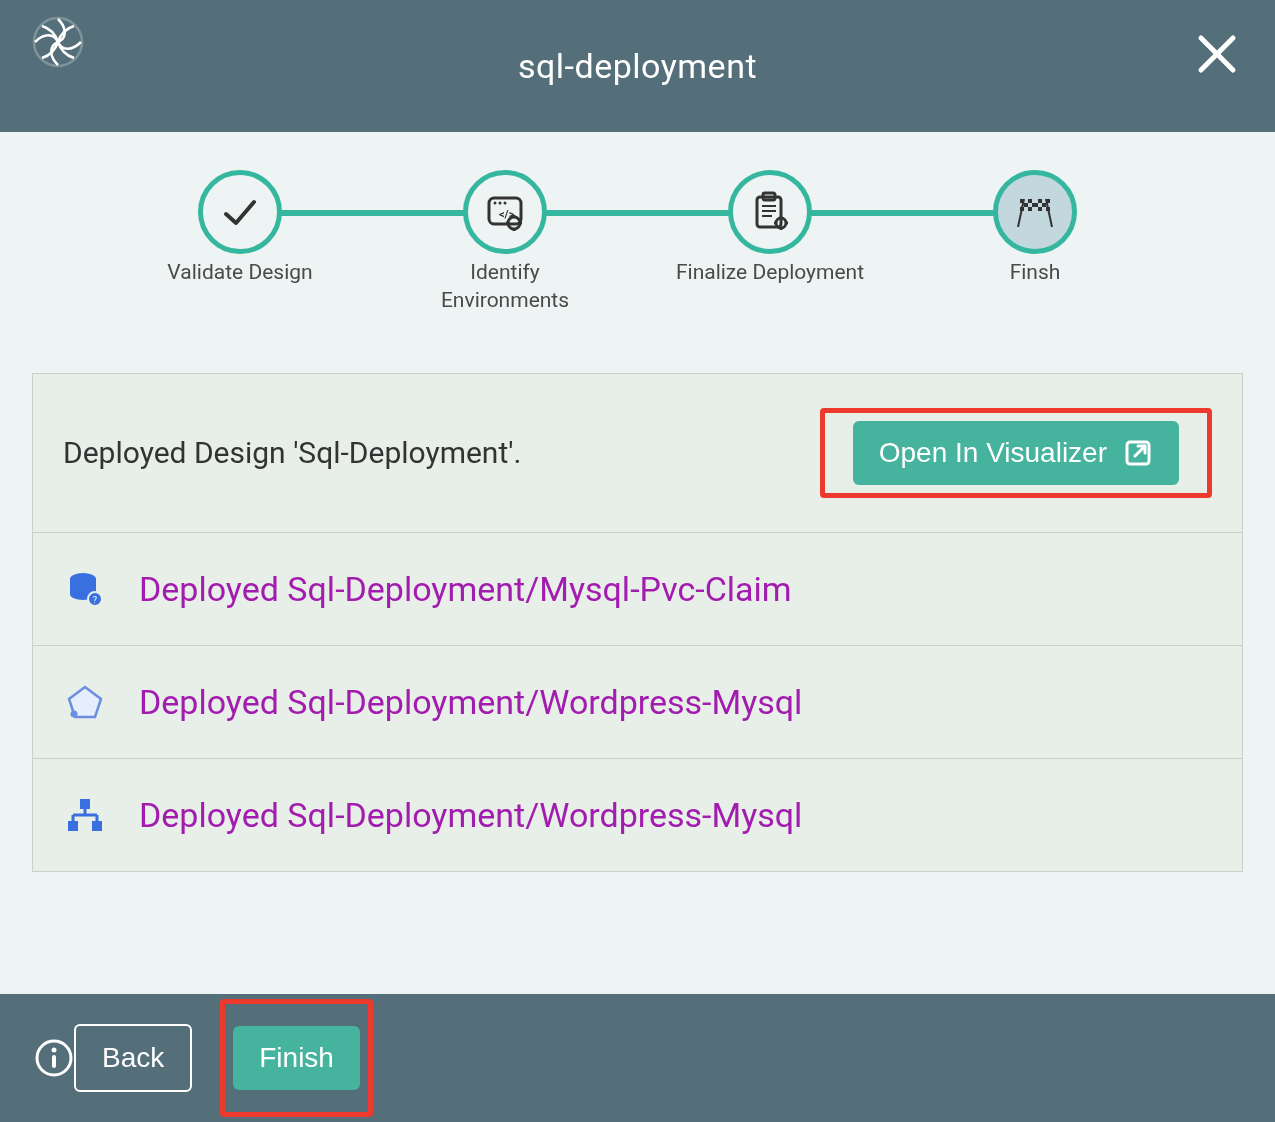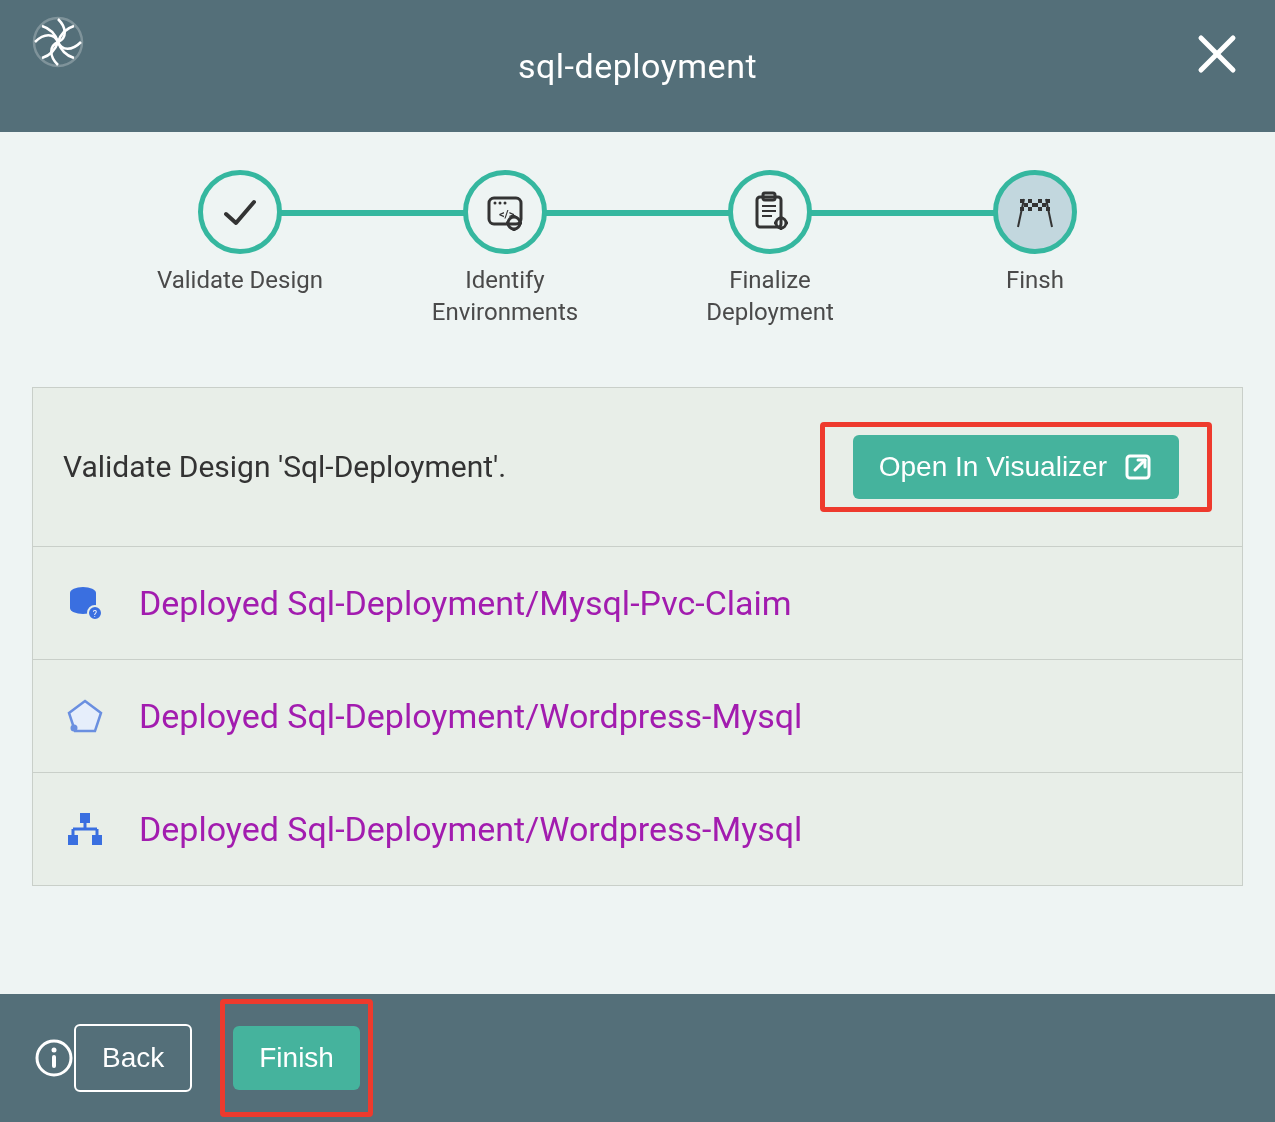--- a/index.html
+++ b/index.html
@@ -16,21 +16,21 @@
   .stepper {
     display:flex; align-items:flex-start; justify-content:space-between; position:relative;
   }
   .step { display:flex; flex-direction:column; align-items:center; width:200px; position:relative; z-index:2;}
   .step .circle {
     width:84px; height:84px; border-radius:50%; border:5px solid #35b79f; background:#eef4f3;
     display:flex; align-items:center; justify-content:center;
   }
   .step.done .circle { background:#eef4f3; }
   .step.active .circle { background:#c2d7de; }
-  .step .label { margin-top:10px; font-size:24px; color:#4a4a4a; text-align:center; line-height:1.35; }
+  .step .label { margin-top:4px; font-size:21px; color:#4a4a4a; text-align:center; line-height:1.35; }
   .connector {
     position:absolute; top:40px; left:0; right:0; height:6px; background:#35b79f; z-index:1;
     margin-left:100px; margin-right:100px;
   }
   .main {
     padding: 28px 32px 20px 32px;
   }
   .panel {
     border:1px solid #c9cfc9;
     background:#e8eee8;
@@ -153,21 +153,21 @@
       <div class="label">Finsh</div>
     </div>
 
   </div>
 </div>
 
 <div class="main">
   <div class="panel">
 
     <div class="panel-row">
-      <div class="msg">Validate Design 'Sql-Deployment'.</div>
+      <div class="msg">Deployed Design 'Sql-Deployment'.</div>
       <div class="highlight-box">
         <button class="btn">
           <span>Open In Visualizer</span>
           <svg width="30" height="30" viewBox="0 0 30 30">
             <rect x="4" y="4" width="22" height="22" rx="3" fill="none" stroke="#fff" stroke-width="3"></rect>
             <line x1="12" y1="18" x2="22" y2="8" stroke="#fff" stroke-width="3" stroke-linecap="round"></line>
             <polyline points="15,8 22,8 22,15" fill="none" stroke="#fff" stroke-width="3" stroke-linecap="round" stroke-linejoin="round"></polyline>
           </svg>
         </button>
       </div>

